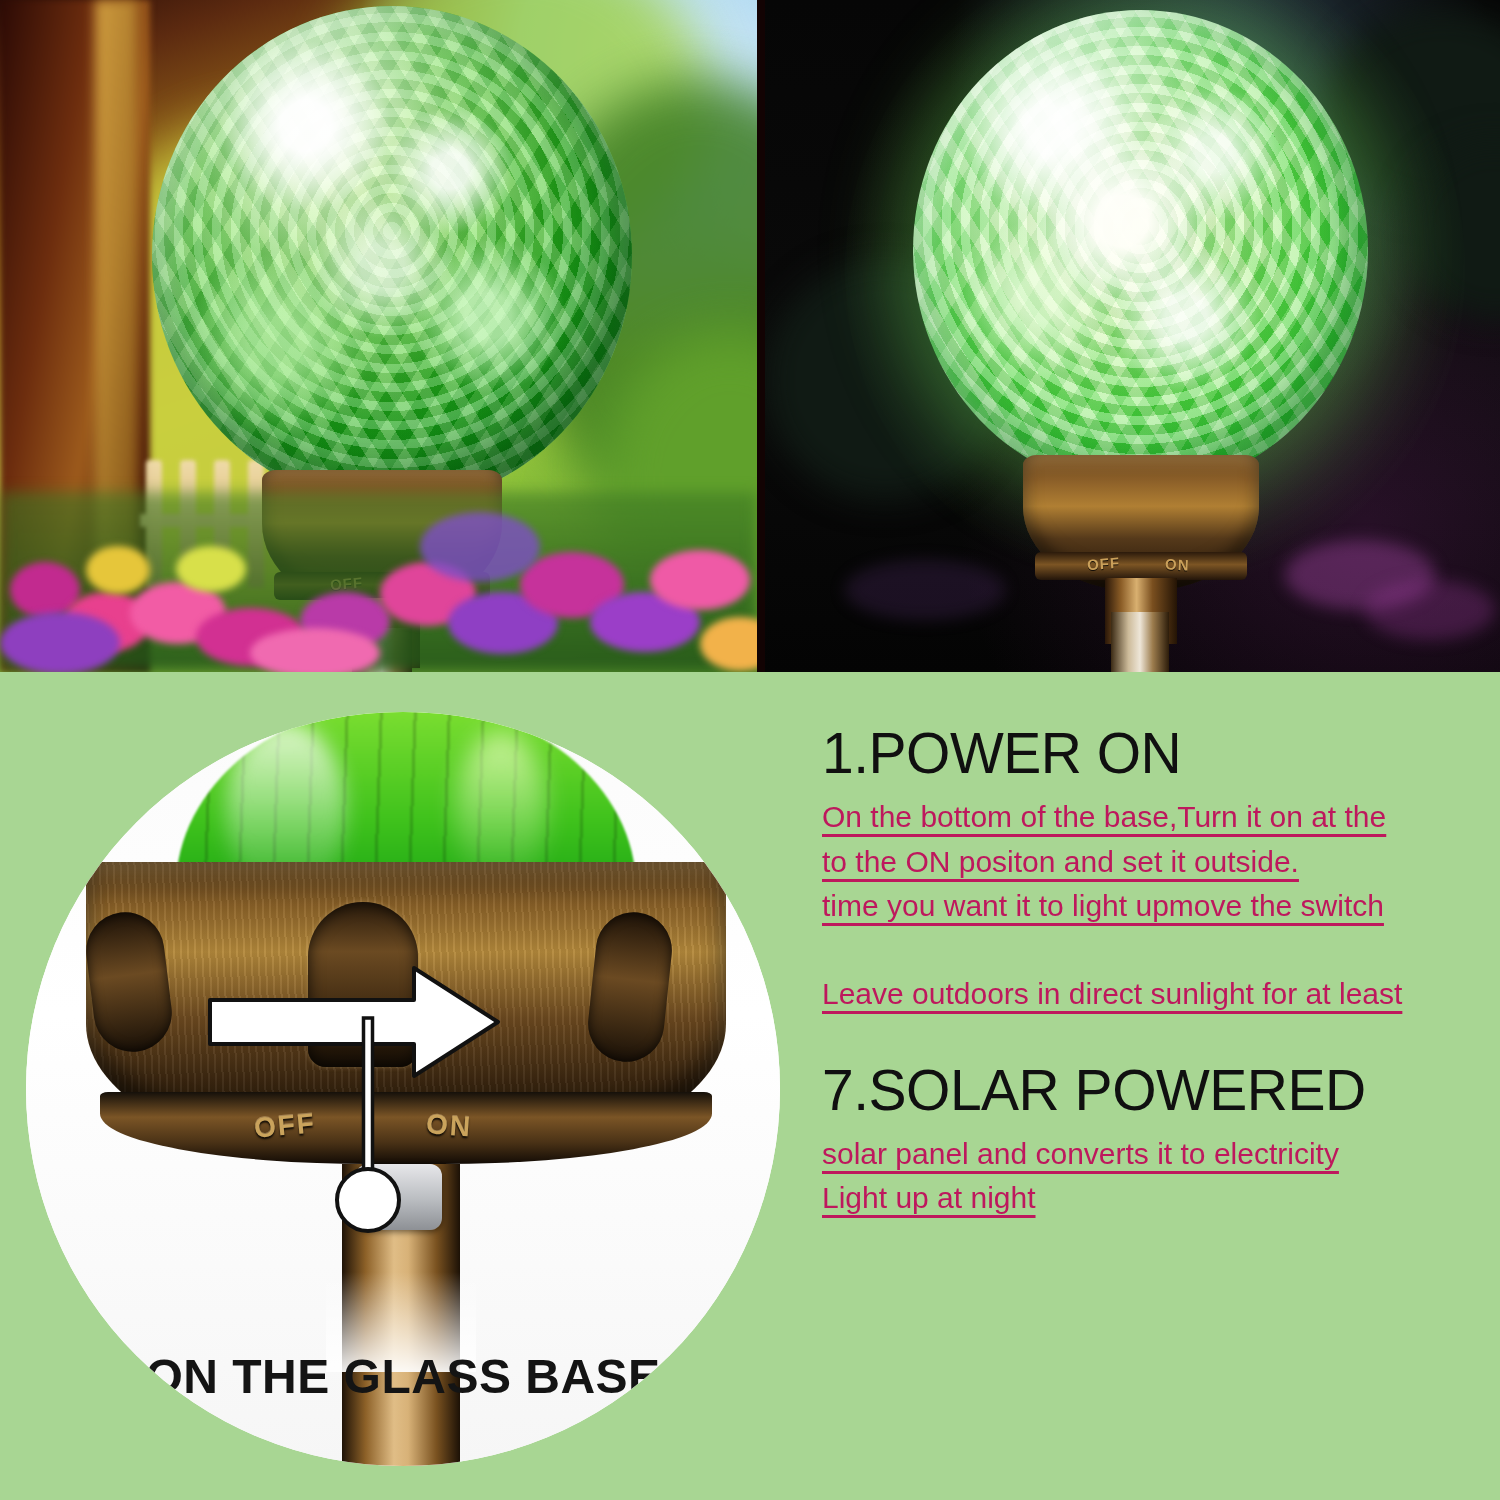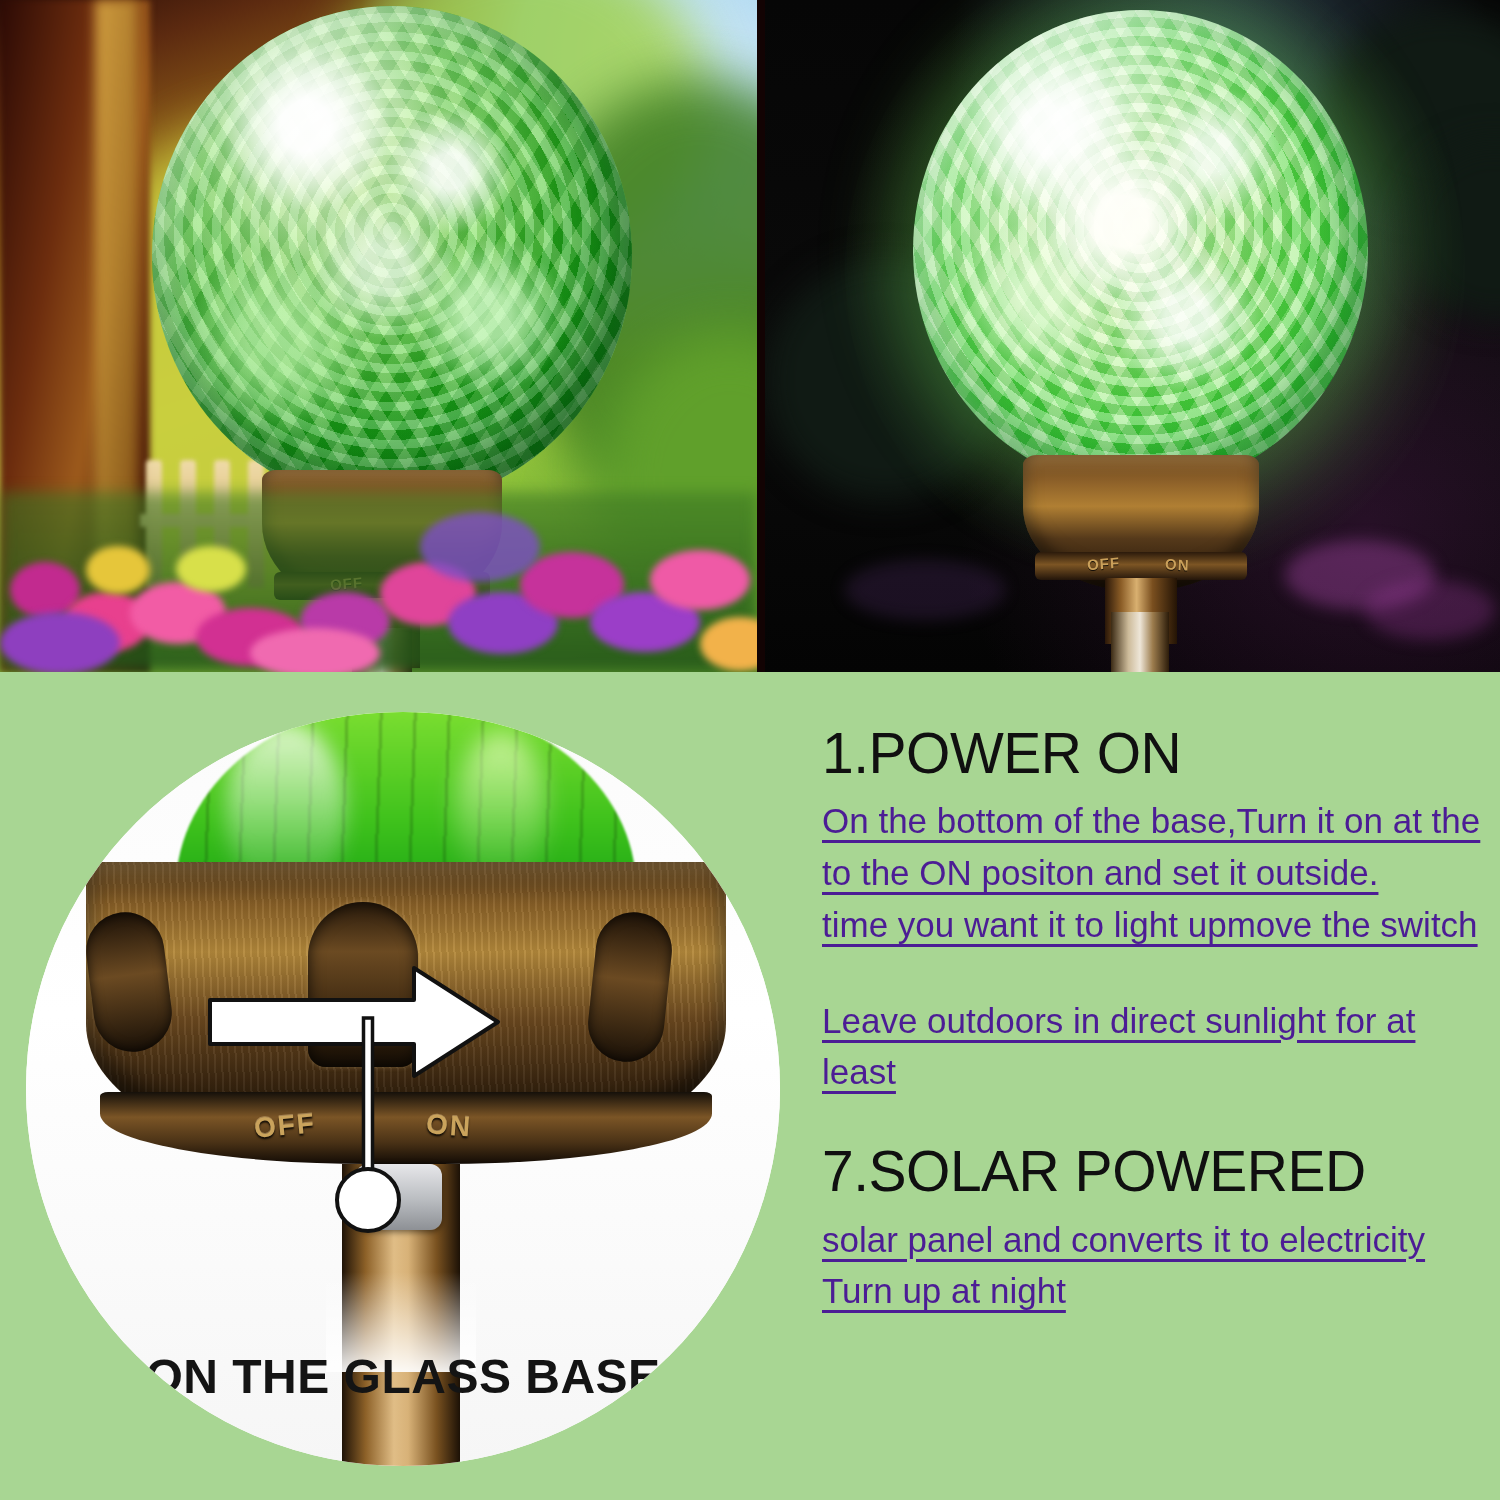--- a/index.html
+++ b/index.html
@@ -223,21 +223,21 @@
 
   
   .steps { position:absolute; left:822px; top:52px; width:660px; }
   .step { margin-bottom:44px; }
   .step:last-child { margin-bottom:0; }
   .step-title {
     font-size:57px; font-weight:400; color:#101010;
     line-height:1.04; letter-spacing:-0.5px; margin-bottom:12px;
     white-space:nowrap;
   }
-  .step-body { font-size:35px; color:#4c1d95; line-height:1.48; }
+  .step-body { font-size:30px; color:#be185d; line-height:1.48; }
   .step-body .ul {
     display:inline; text-decoration:underline;
     text-decoration-thickness:2.5px; text-underline-offset:7px;
   }
   .step-line { display:block; }
 </style>
 </head>
 <body>
 
 <div class="page">
@@ -375,19 +375,19 @@
       <div class="step">
         <div class="step-body">
           <span class="step-line"><span class="ul">Leave outdoors in direct sunlight for at least</span></span>
         </div>
       </div>
 
       <div class="step">
         <div class="step-title">7.SOLAR POWERED</div>
         <div class="step-body">
           <span class="step-line"><span class="ul">solar panel and converts it to electricity</span></span>
-          <span class="step-line"><span class="ul">Turn up at night</span></span>
+          <span class="step-line"><span class="ul">Light up at night</span></span>
         </div>
       </div>
 
     </div>
   </div>
 </div>
 
 </body></html>

